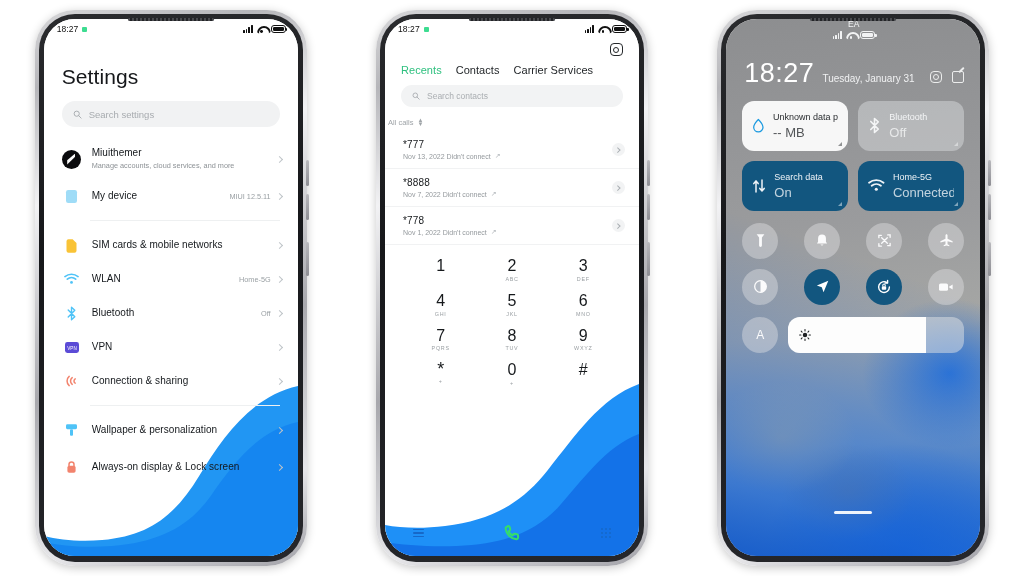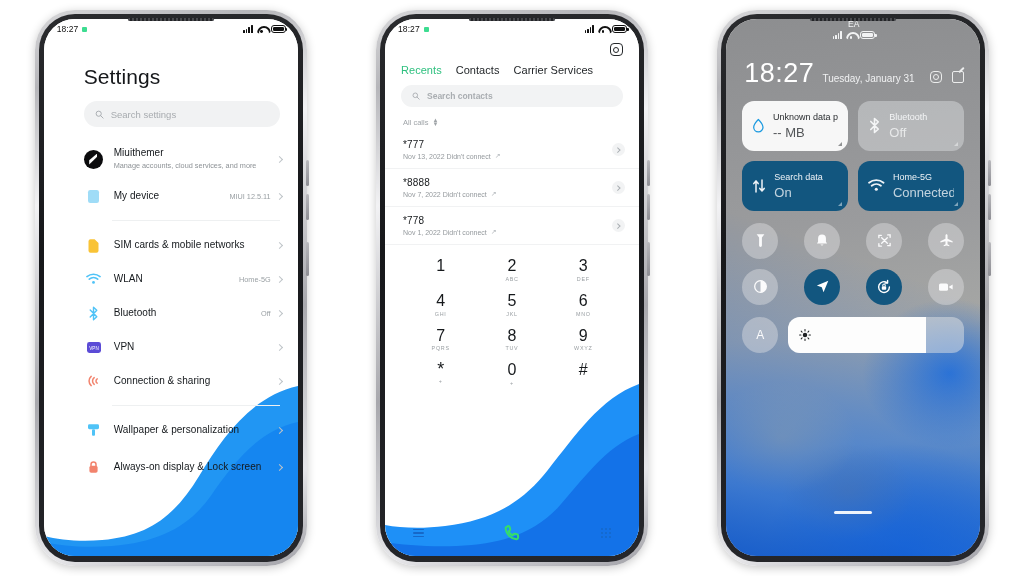--- a/index.html
+++ b/index.html
@@ -101,21 +101,21 @@
   .ic-batt::after{
     content:""; position:absolute; right:-2.6px; top:2.2px;
     width:1.6px; height:3px; background: currentColor; border-radius:0 1px 1px 0;
   }
   .ic-batt i { display:block; height:100%; background: currentColor; border-radius:1.2px; }
 
   
   .settings-screen { position: relative; height:100%; background:#fff; color:#111; }
   .waves { position:absolute; left:0; right:0; bottom:0; height:230px; z-index:0; pointer-events:none;}
   .waves svg { width:100%; height:100%; display:block; }
-  .settings-body { position: relative; z-index: 2; margin-left: 22px; }
+  .settings-body { position: relative; z-index: 2; }
   .s-title {
     font-size: 21px; font-weight: 400; color:#15171a;
     padding: 26px 18px 10px 18px; letter-spacing:.1px;
   }
   .s-search {
     margin: 2px 18px 12px 18px;
     height: 26px; border-radius: 14px; background: #f1f2f3;
     display:flex; align-items:center; gap:7px; padding: 0 11px;
   }
   .s-search .mag { width:9px; height:9px; flex:0 0 auto; color:#a7abaf; }
@@ -153,27 +153,27 @@
   .gear {
     width:13px; height:13px; border:1.3px solid #25282b; border-radius:4px;
     position:relative; display:flex; align-items:center; justify-content:center;
   }
   .gear::after{ content:""; width:4px; height:4px; border:1.3px solid #25282b; border-radius:50%;}
   .d-tabs { display:flex; gap:14px; padding: 8px 16px 0 16px; align-items:baseline;}
   .d-tab { font-size: 11px; color:#23272a; letter-spacing:.05px;}
   .d-tab.active { color:#2ec07f; }
   .d-search {
     margin: 9px 16px 0 16px; height: 22px; border-radius: 12px; background:#f2f3f4;
-    display:flex; align-items:center; gap:7px; padding: 0 11px; font-weight: bold;
+    display:flex; align-items:center; gap:7px; padding: 0 11px;
   }
   .d-search .mag { width:8px; height:8px; color:#a9adb1; }
   .d-search span { font-size: 8.5px; color:#a9adb1; }
   .d-filter {
     display:flex; align-items:center; gap:4px;
-    padding: 11px 16px 0 18px; font-size: 7.5px; color:#9fa4a8;
+    padding: 11px 16px 0 3px; font-size: 7.5px; color:#9fa4a8;
   }
   .updown { display:flex; flex-direction:column; gap:1px; line-height:.5; font-size:6px; color:#9fa4a8;}
   .call-list { padding: 4px 0 0 0; position:relative; z-index:3;}
   .call-row {
     display:flex; align-items:center; padding: 0 14px 0 18px; height: 38px;
     border-bottom: 1px solid #f1f2f3;
   }
   .call-info { flex:1 1 auto; min-width:0;}
   .call-num { font-size: 10px; color:#16191c; letter-spacing:.2px;}
   .call-meta { font-size: 7px; color:#94999d; margin-top:2px; display:flex; align-items:center; gap:4px;}

